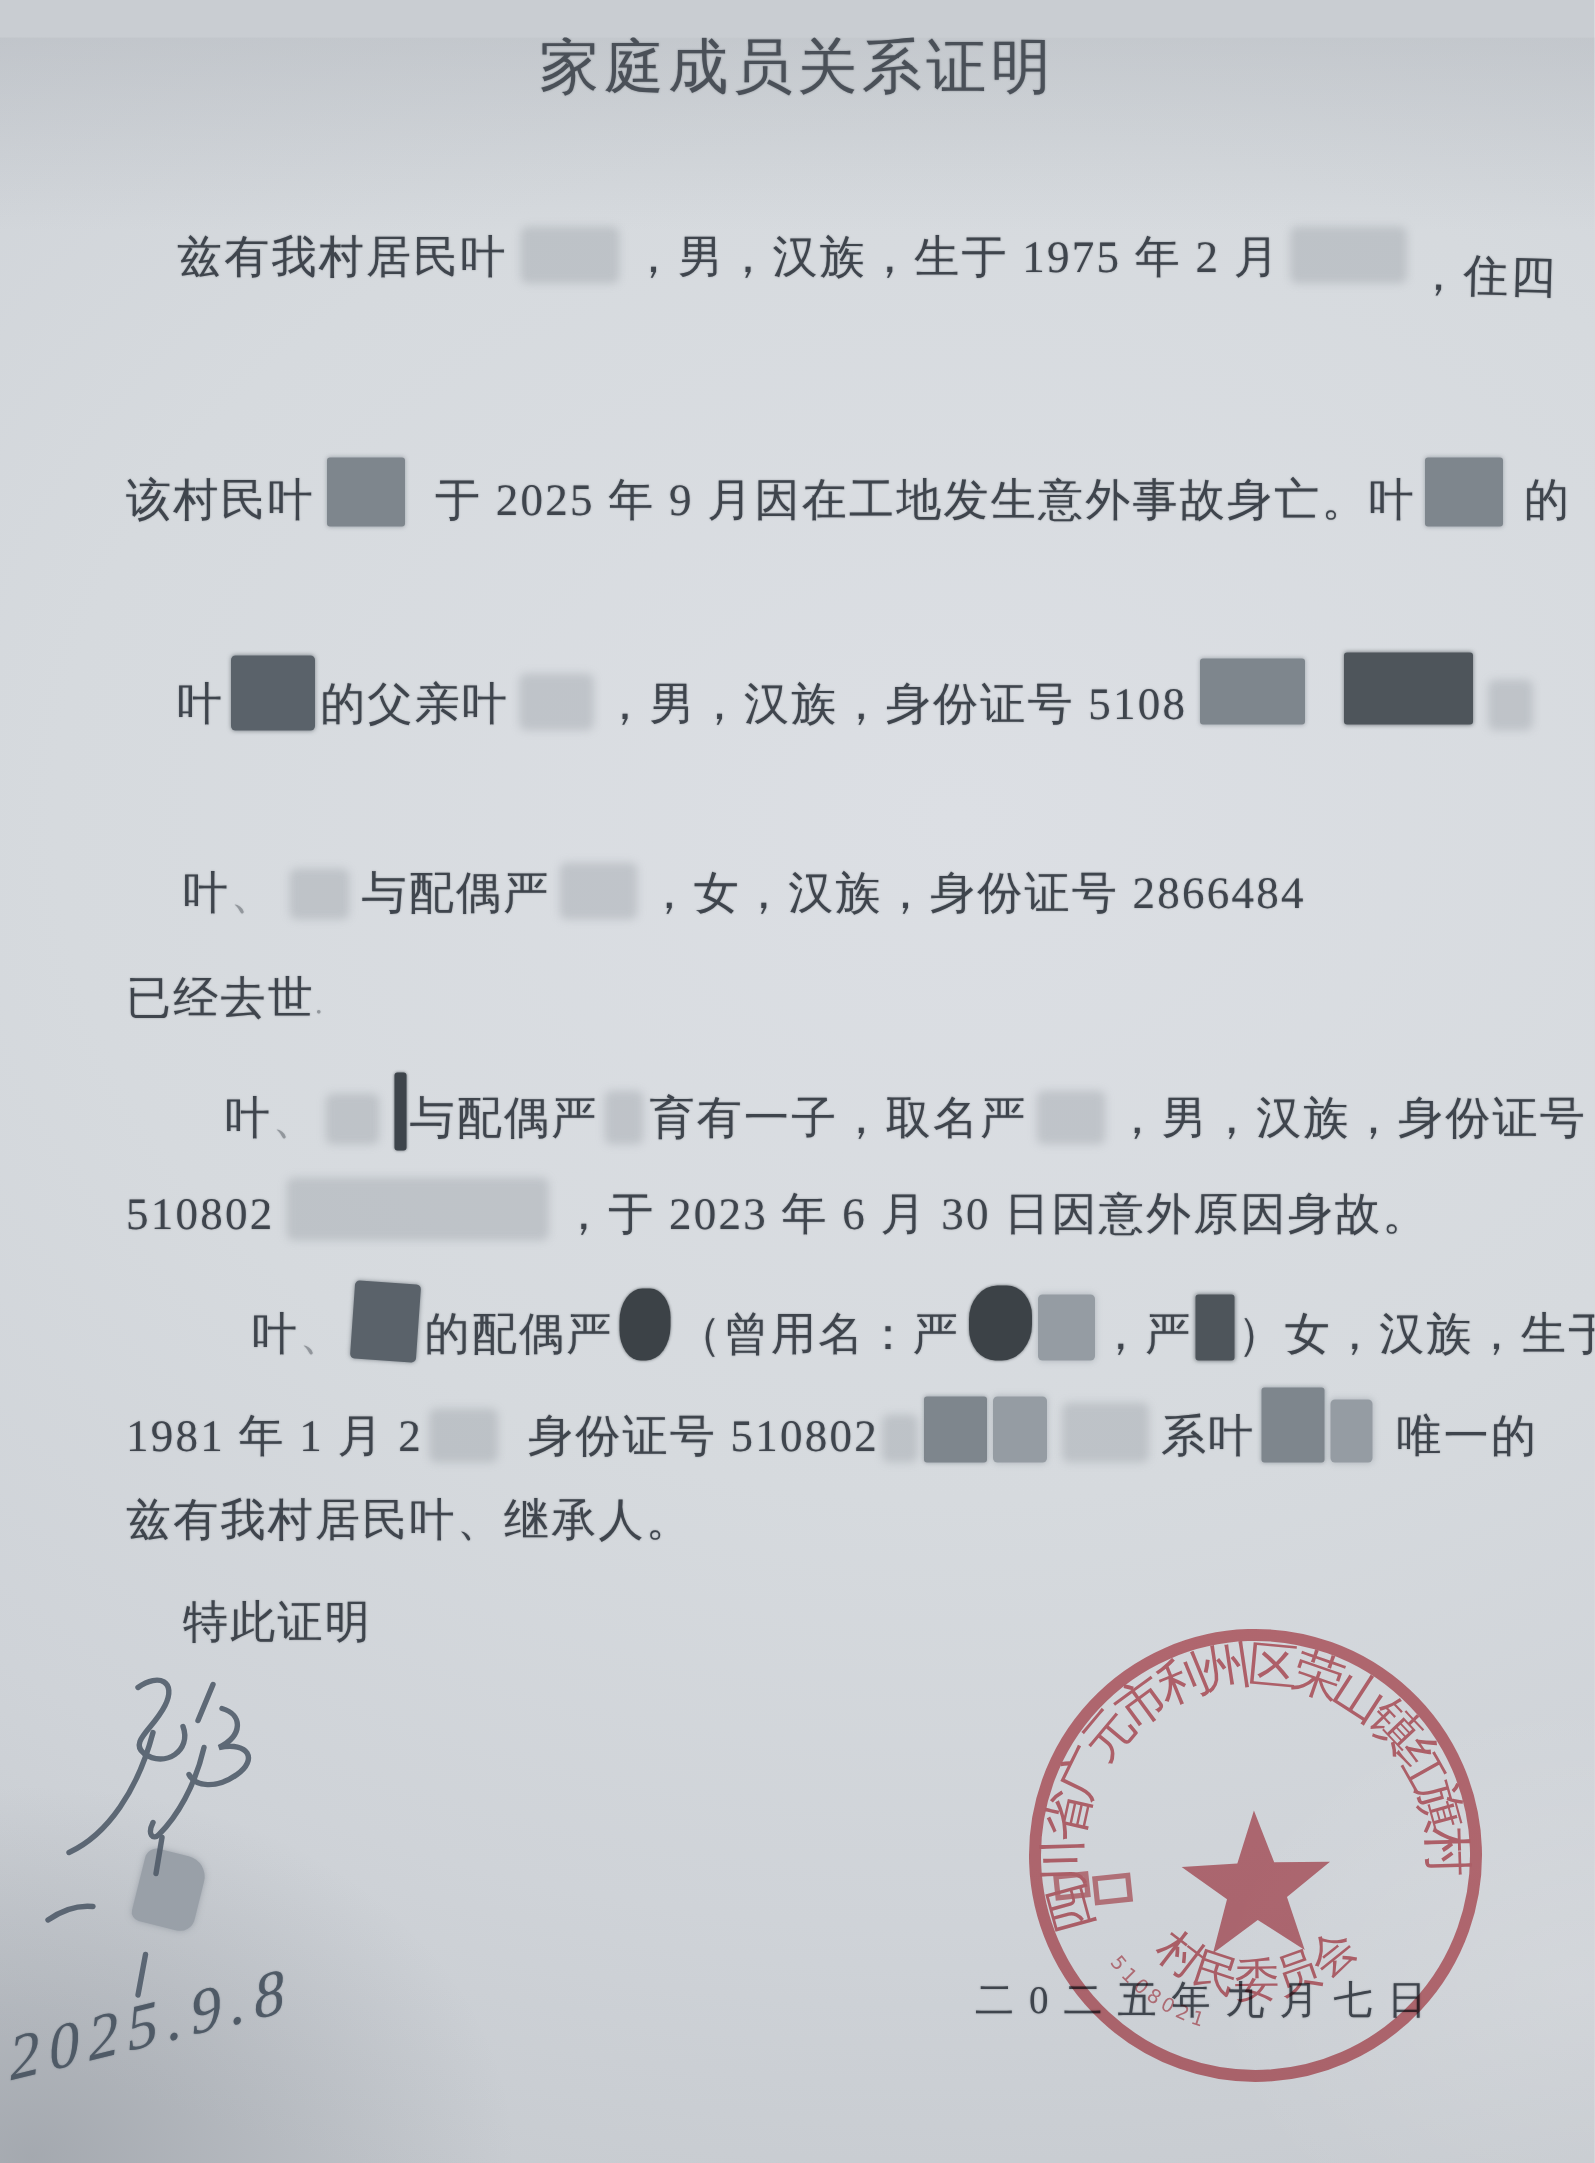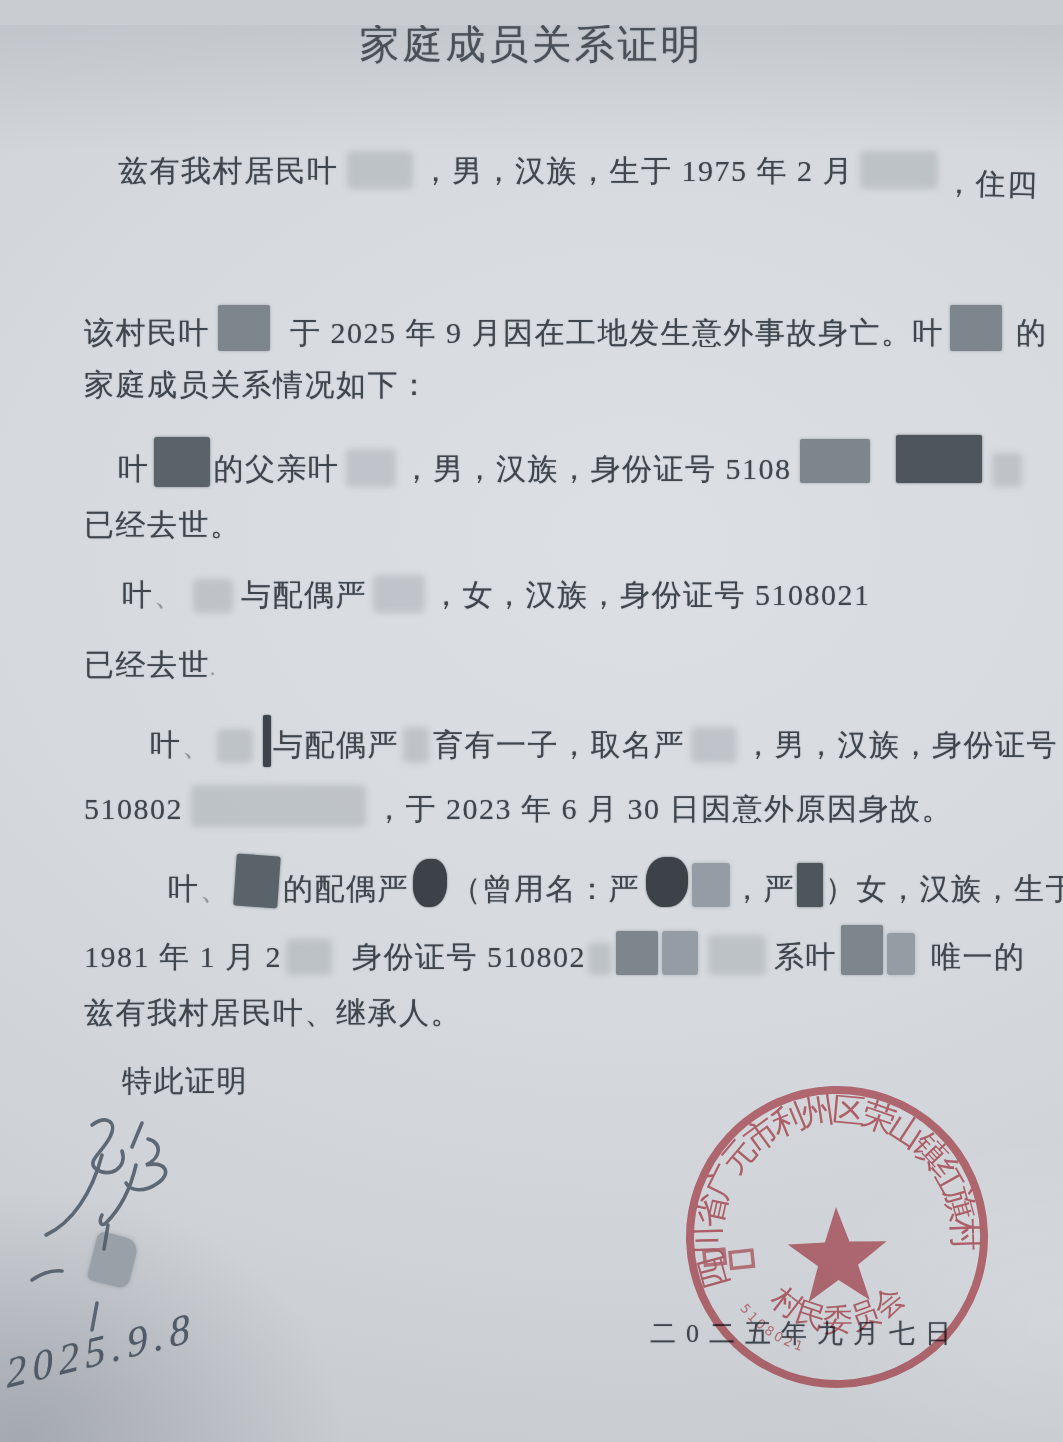--- a/index.html
+++ b/index.html
@@ -75,34 +75,28 @@
 
   <div class="line" style="top:126px;left:118px;">
     <span>兹有我村居民叶</span><span class="rd blur" style="width:66px;height:38px;margin:0 8px;"></span><span>，男，汉族，生于 1975 年 2 月</span><span class="rd blur" style="width:78px;height:38px;margin:0 6px;"></span><span class="drop">，住四</span>
   </div>
 
 
   <div class="line" style="top:280px;left:84px;">
     <span>该村民叶</span><span class="rd grey" style="width:52px;height:46px;margin:0 20px 0 8px;"></span><span>于 2025 年 9 月因在工地发生意外事故身亡。叶</span><span class="rd grey" style="width:52px;height:46px;margin:0 14px 0 6px;"></span><span>的</span>
   </div>
 
-  <div class="line" style="top:340px;left:84px;">
-    <span>家庭成员关系情况如下：</span>
-  </div>
 
   <div class="line" style="top:410px;left:118px;">
     <span>叶</span><span class="rd dark2" style="width:56px;height:50px;margin:0 4px;"></span><span>的父亲叶</span><span class="rd blur" style="width:50px;height:38px;margin:0 6px;"></span><span>，男，汉族，身份证号 5108</span><span class="rd grey" style="width:70px;height:44px;margin:0 0 0 8px;vertical-align:-4px;"></span><span class="rd dark" style="width:86px;height:48px;margin:0 0 0 26px;vertical-align:-4px;"></span><span class="rd blur" style="width:30px;height:34px;margin:0 0 0 10px;"></span>
   </div>
 
-  <div class="line" style="top:480px;left:84px;">
-    <span>已经去世。</span>
-  </div>
 
   <div class="line" style="top:550px;left:122px;">
-    <span>叶</span><span class="faint">、</span><span class="rd blur" style="width:40px;height:34px;margin:0 8px;"></span><span>与配偶严</span><span class="rd blur" style="width:52px;height:38px;margin:0 6px;"></span><span>，女，汉族，身份证号 5108021</span>
+    <span>叶</span><span class="faint">、</span><span class="rd blur" style="width:40px;height:34px;margin:0 8px;"></span><span>与配偶严</span><span class="rd blur" style="width:52px;height:38px;margin:0 6px;"></span><span>，女，汉族，身份证号 2866484</span>
   </div>
 
   <div class="line" style="top:620px;left:84px;">
     <span>已经去世</span><span class="faint" style="font-size:20px;">.</span>
   </div>
 
   <div class="line" style="top:690px;left:150px;">
     <span>叶</span><span class="faint">、</span><span class="rd blur" style="width:36px;height:34px;margin:0 4px;"></span><span class="rd bar" style="width:8px;height:52px;margin:0 2px 0 6px;"></span><span>与配偶严</span><span class="rd blur" style="width:26px;height:36px;margin:0 4px;"></span><span>育有一子，取名严</span><span class="rd blur" style="width:46px;height:36px;margin:0 6px;"></span><span>，男，汉族，身份证号</span>
   </div>
 

